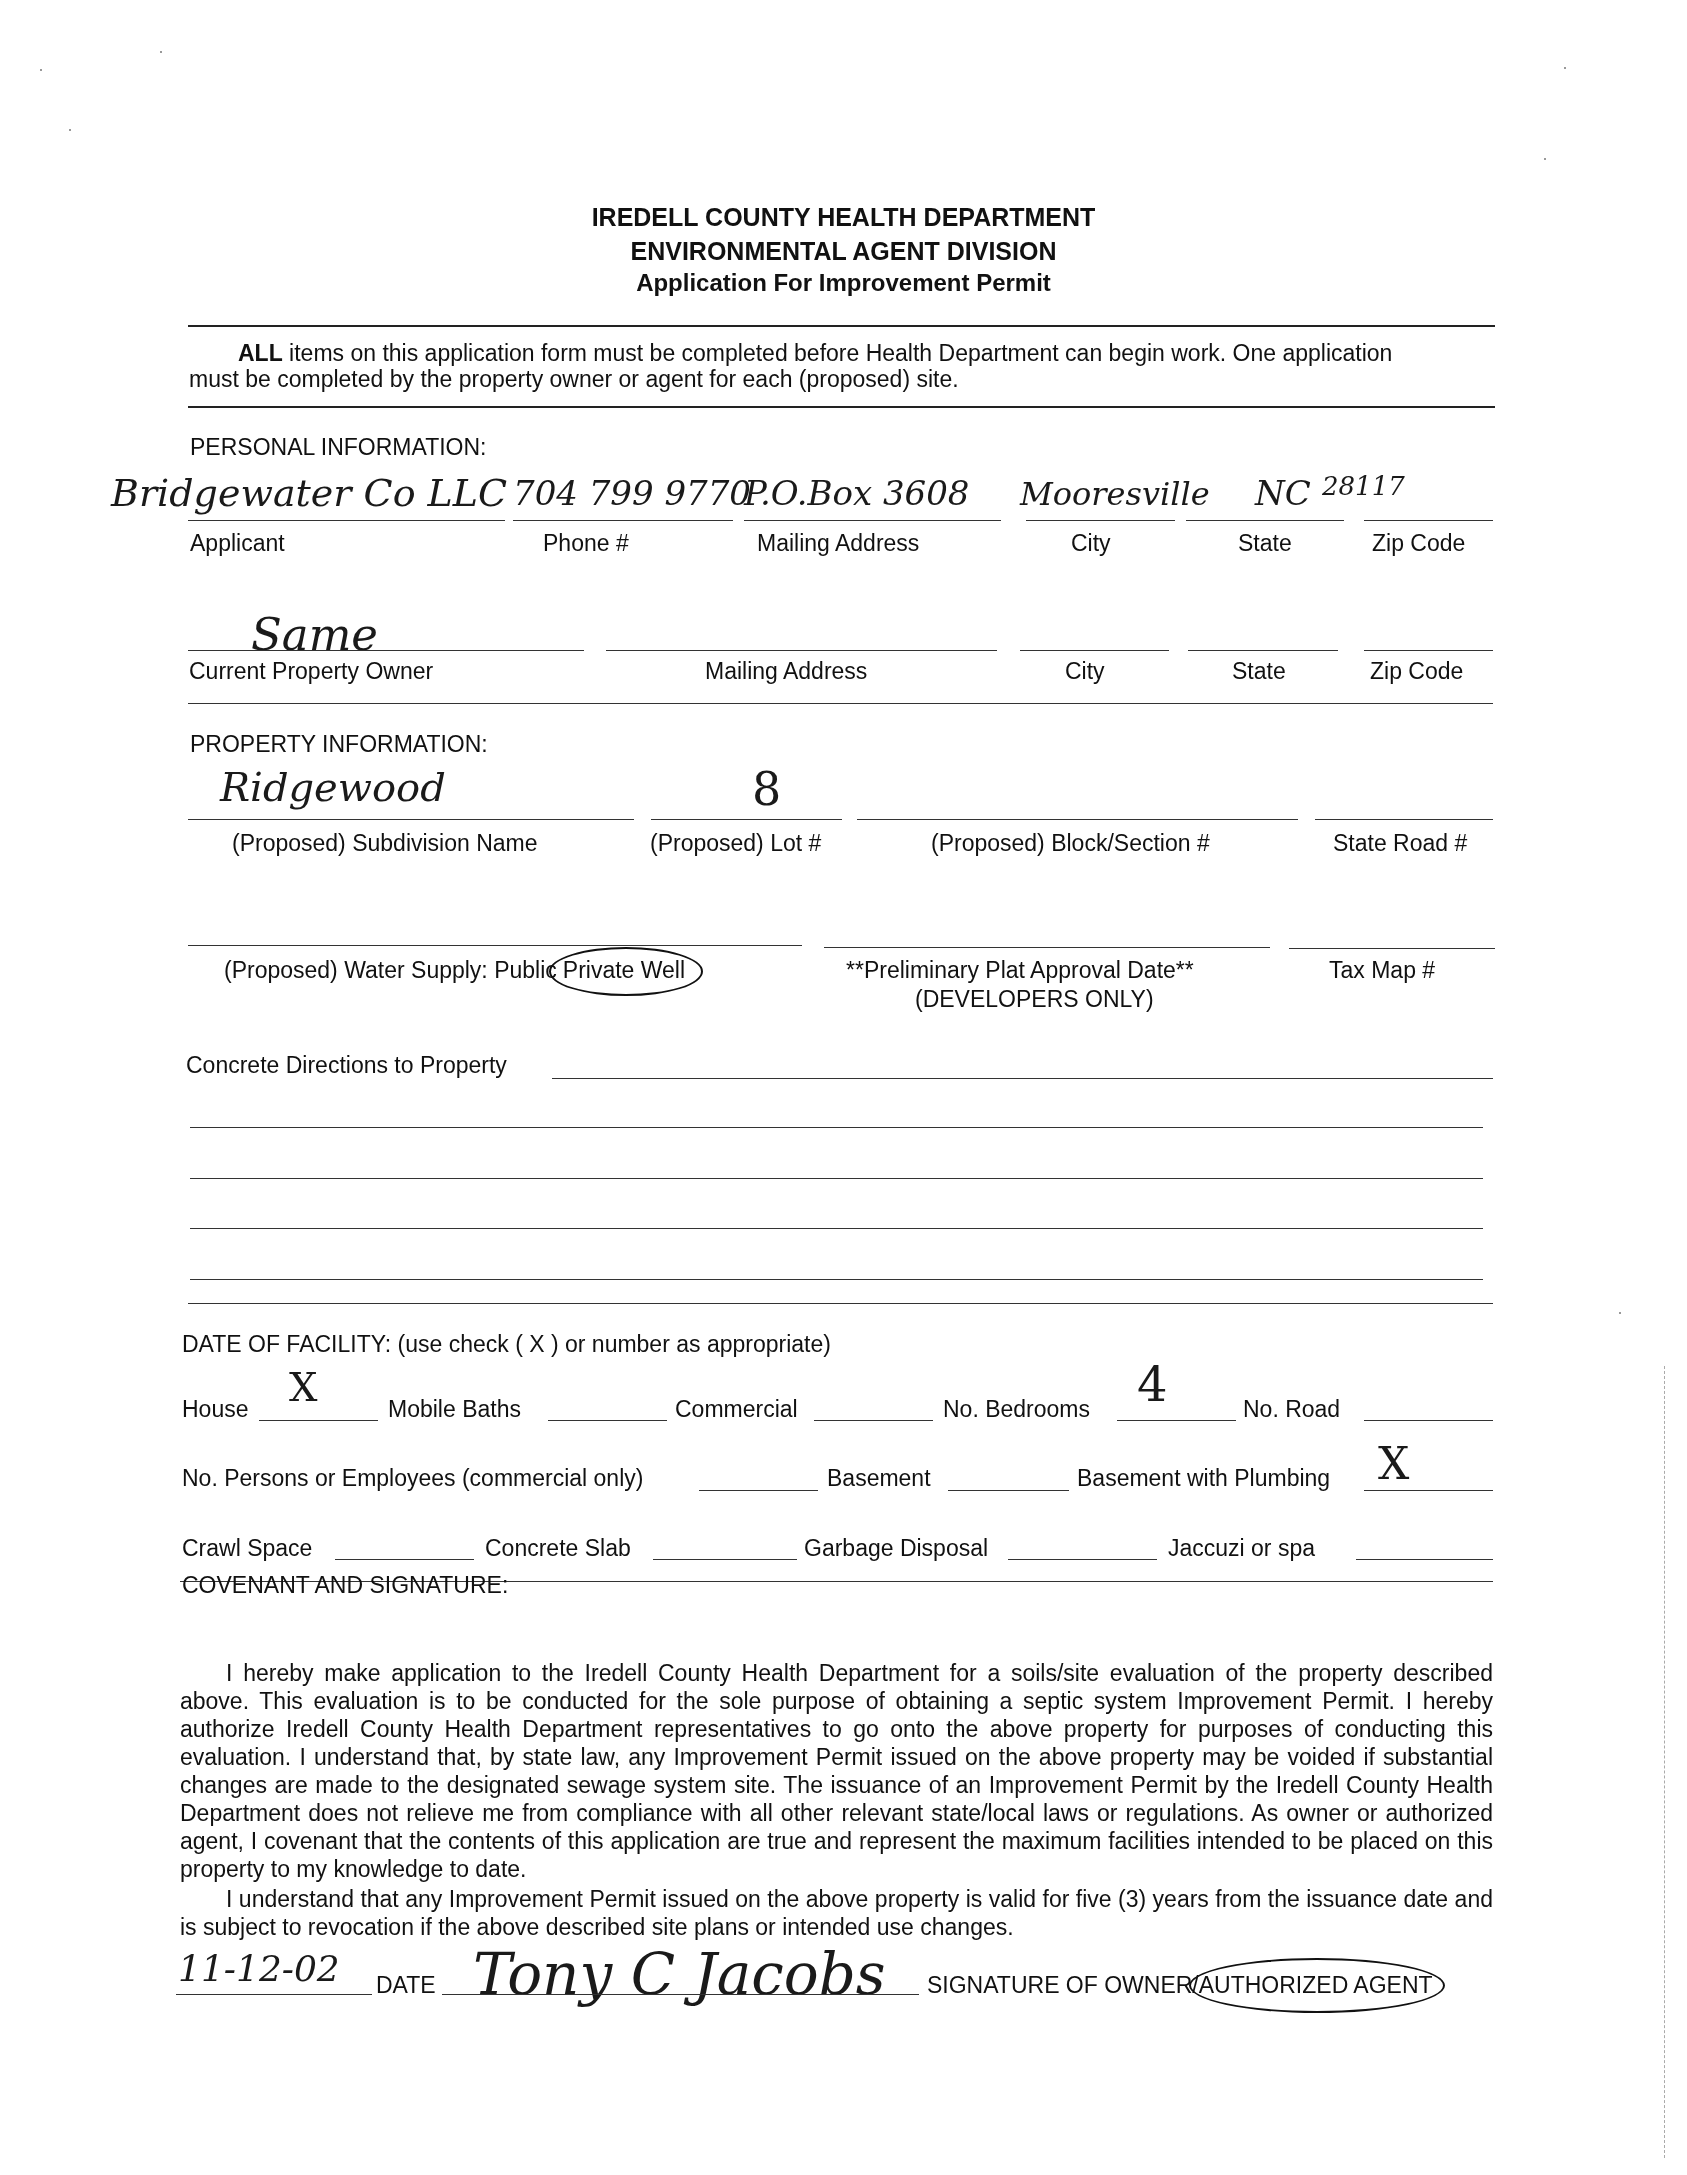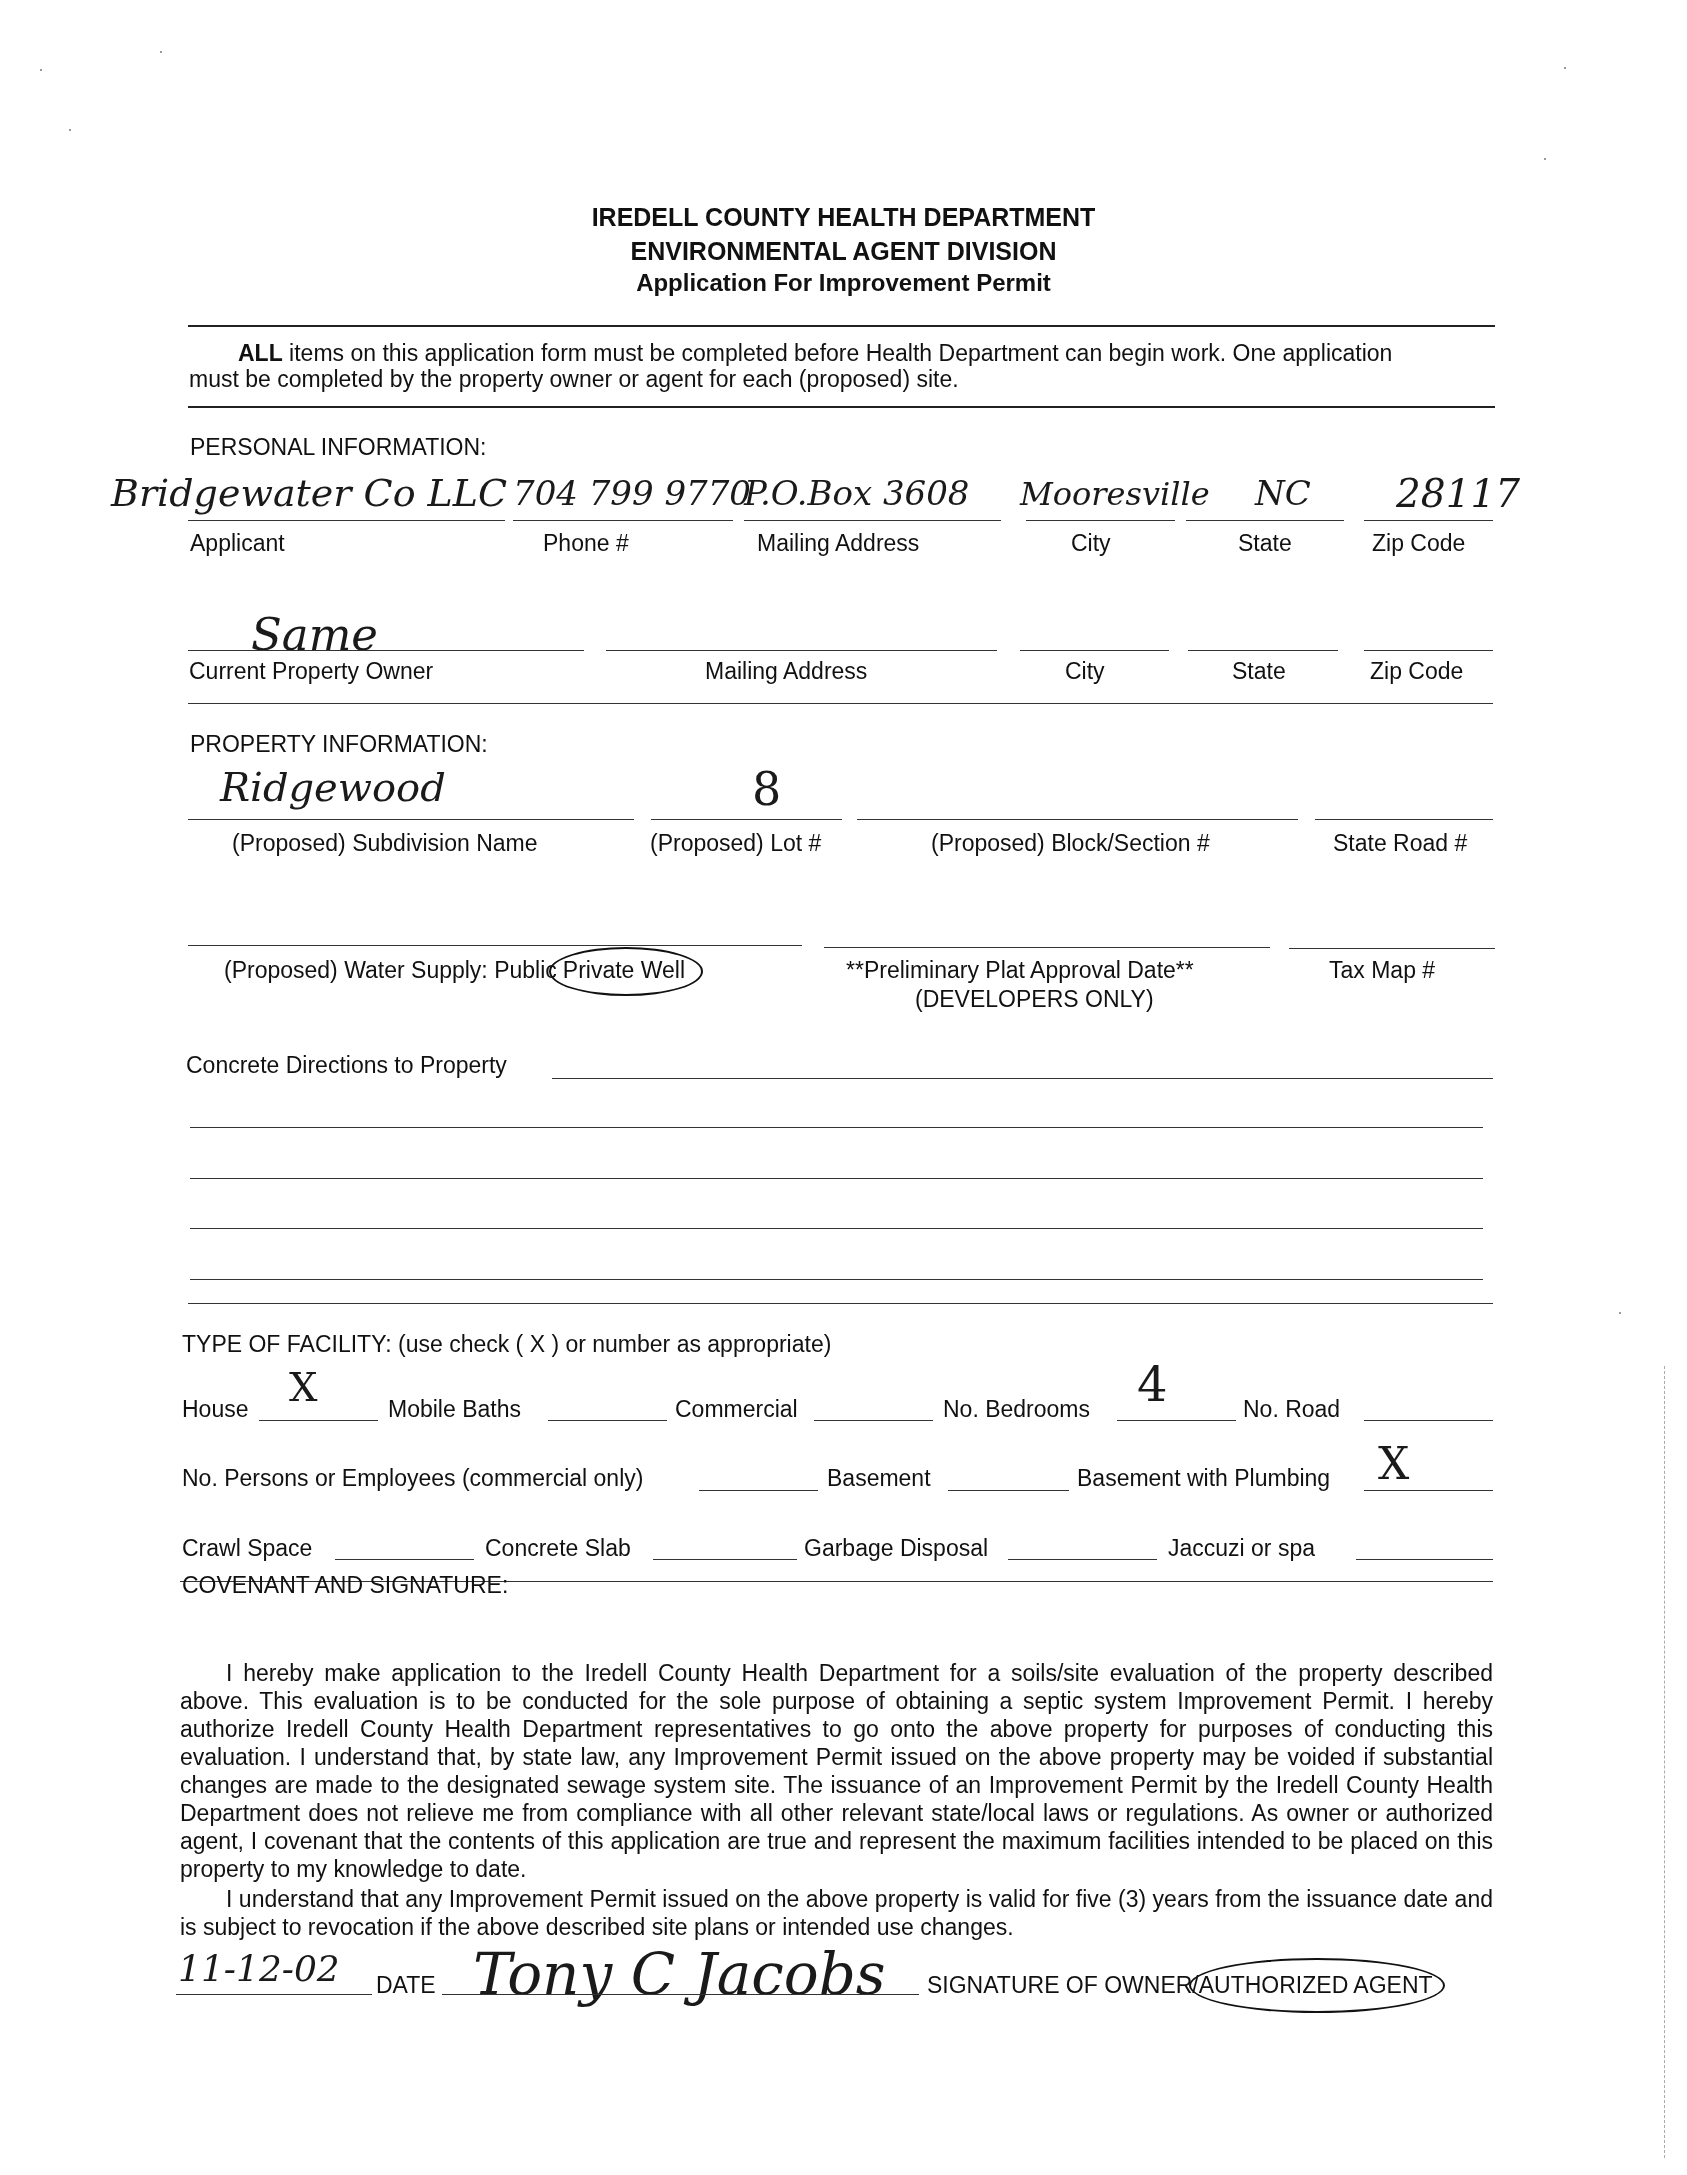--- a/index.html
+++ b/index.html
@@ -38,21 +38,21 @@
 <div class="abs label" style="left:189px;top:366px">must be completed by the property owner or agent for each (proposed) site.</div>
 <div class="rule" style="left:188px;top:406px;width:1307px"></div>
 
 <div class="abs label" style="left:190px;top:434px">PERSONAL INFORMATION:</div>
 
 <div class="abs hand" style="left:111px;top:471px;font-size:38px">Bridgewater Co LLC</div>
 <div class="abs hand" style="left:513px;top:473px;font-size:34px">704 799 9770</div>
 <div class="abs hand" style="left:744px;top:473px;font-size:34px">P.O.Box 3608</div>
 <div class="abs hand" style="left:1020px;top:475px;font-size:32px">Mooresville</div>
 <div class="abs hand" style="left:1255px;top:473px;font-size:34px">NC</div>
-<div class="abs hand" style="left:1396px;top:471px;font-size:39px">28117</div>
+<div class="abs hand" style="left:1322px;top:471px;font-size:26px">28117</div>
 
 <div class="rule thin" style="left:188px;top:520px;width:317px"></div>
 <div class="rule thin" style="left:513px;top:520px;width:220px"></div>
 <div class="rule thin" style="left:744px;top:520px;width:257px"></div>
 <div class="rule thin" style="left:1026px;top:520px;width:149px"></div>
 <div class="rule thin" style="left:1186px;top:520px;width:158px"></div>
 <div class="rule thin" style="left:1364px;top:520px;width:129px"></div>
 
 <div class="abs label" style="left:190px;top:530px">Applicant</div>
 <div class="abs label" style="left:543px;top:530px">Phone #</div>
@@ -100,21 +100,21 @@
 <div class="abs label" style="left:1329px;top:957px">Tax Map #</div>
 
 <div class="abs label" style="left:186px;top:1052px">Concrete Directions to Property</div>
 <div class="rule thin" style="left:552px;top:1078px;width:941px"></div>
 <div class="rule thin" style="left:190px;top:1127px;width:1293px"></div>
 <div class="rule thin" style="left:190px;top:1178px;width:1293px"></div>
 <div class="rule thin" style="left:190px;top:1228px;width:1293px"></div>
 <div class="rule thin" style="left:190px;top:1279px;width:1293px"></div>
 <div class="rule thin" style="left:188px;top:1303px;width:1305px"></div>
 
-<div class="abs label" style="left:182px;top:1331px">TYPE OF FACILITY: (use check ( X ) or number as appropriate)</div>
+<div class="abs label" style="left:182px;top:1331px">DATE OF FACILITY: (use check ( X ) or number as appropriate)</div>
 
 <div class="abs label" style="left:182px;top:1396px">House</div>
 <div class="rule thin" style="left:259px;top:1420px;width:119px"></div>
 <div class="abs hand" style="left:289px;top:1364px;font-size:40px;font-style:normal">X</div>
 <div class="abs label" style="left:388px;top:1396px">Mobile Baths</div>
 <div class="rule thin" style="left:548px;top:1420px;width:119px"></div>
 <div class="abs label" style="left:675px;top:1396px">Commercial</div>
 <div class="rule thin" style="left:814px;top:1420px;width:119px"></div>
 <div class="abs label" style="left:943px;top:1396px">No. Bedrooms</div>
 <div class="rule thin" style="left:1117px;top:1420px;width:119px"></div>

